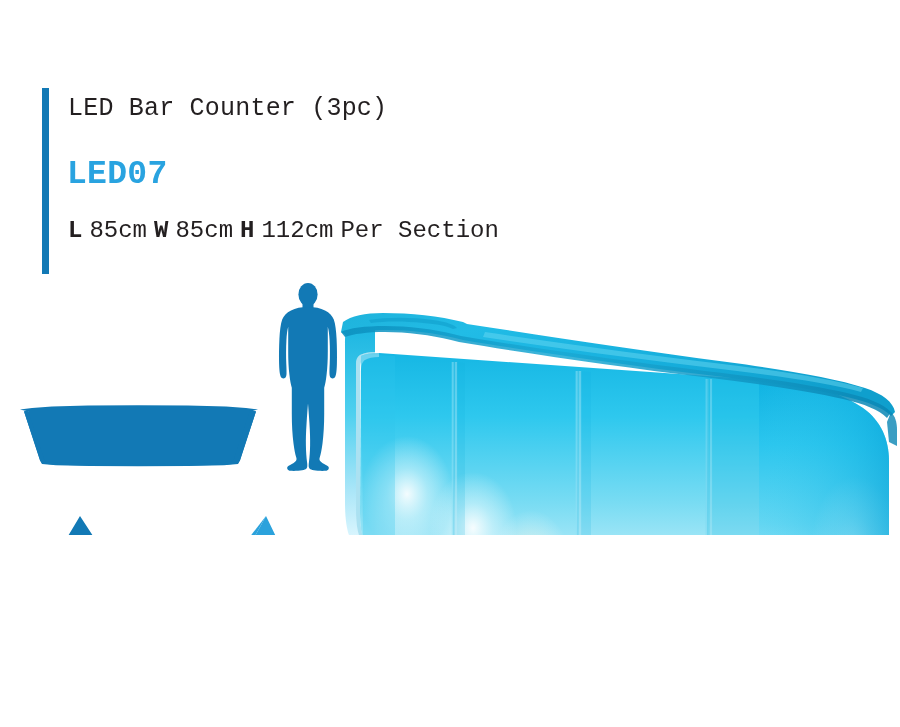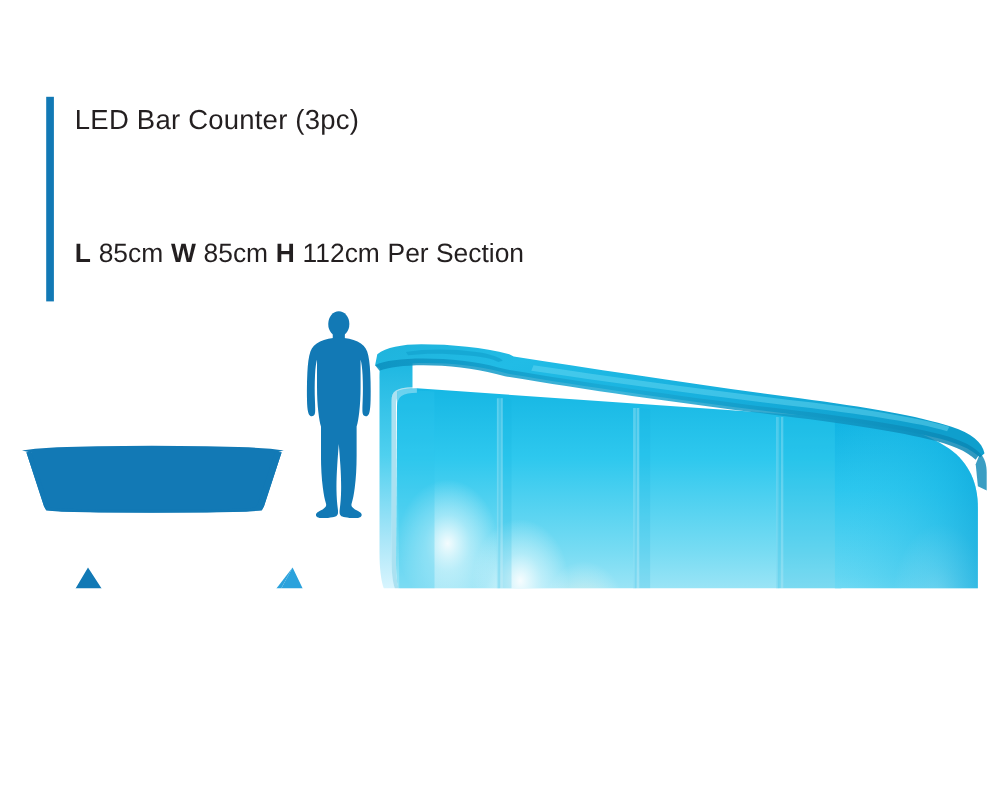--- a/index.html
+++ b/index.html
@@ -7,21 +7,21 @@
     margin: 0;
     padding: 0;
     background: #ffffff;
   }
   #page {
     position: relative;
     width: 900px;
     height: 535px;
     background: #ffffff;
     overflow: hidden;
-    font-family: Liberation Sans, sans-serif;
+    font-family: Liberation Mono, monospace;
   }
 
   
   #info-block {
     position: absolute;
     left: 42px;
     top: 88px;
     width: 560px;
     height: 186px;
   }
@@ -121,20 +121,21 @@
 <body>
 
 <div id="page">
 
   <div id="info-block">
 
     <div id="accent-bar"></div>
 
     <div id="product-title">LED Bar Counter (3pc)</div>
 
+    <div id="product-code">LED07</div>
 
     <div id="dimensions">
       <span class="dim-key">L</span><span class="dim-sep"></span><span class="dim-val">85cm</span><span class="dim-sep"></span><span class="dim-key">W</span><span class="dim-sep"></span><span class="dim-val">85cm</span><span class="dim-sep"></span><span class="dim-key">H</span><span class="dim-sep"></span><span class="dim-val">112cm</span><span class="dim-sep"></span><span class="dim-val">Per Section</span>
     </div>
   </div>
 
   <div id="scale-refs">
 
     <svg id="footprint-shape" viewBox="0 0 242 130" preserveAspectRatio="none">
       <path d="M4,68 L2,67.5 L14,66 L34,64.6 L70,63.6 L120,63.3 L170,63.6 L208,64.6

